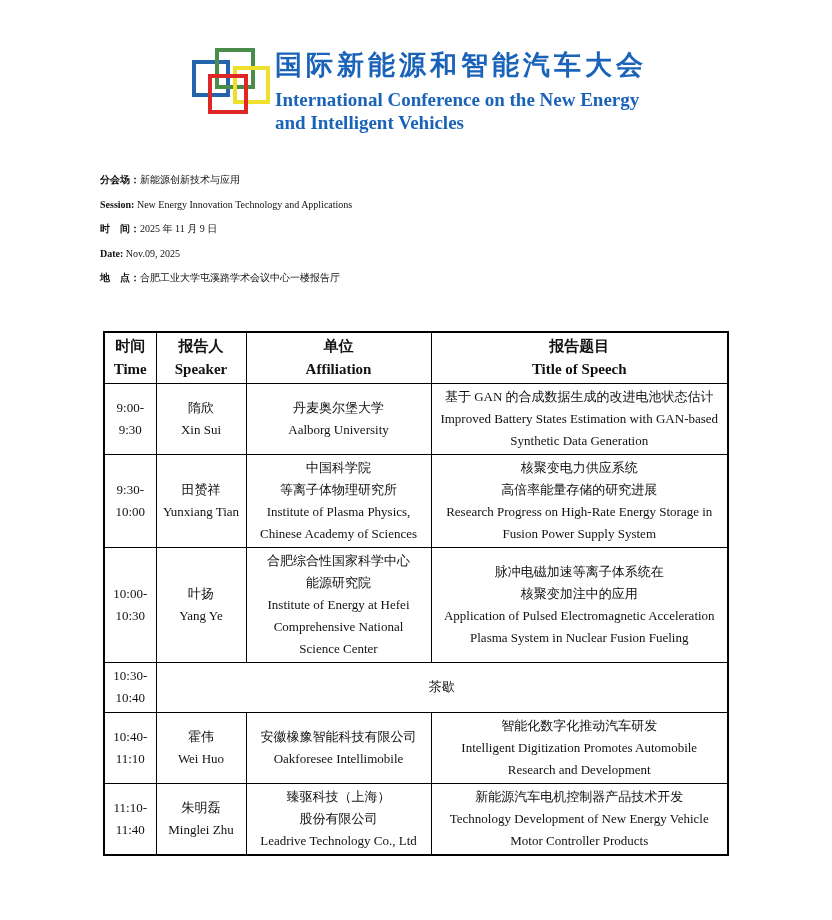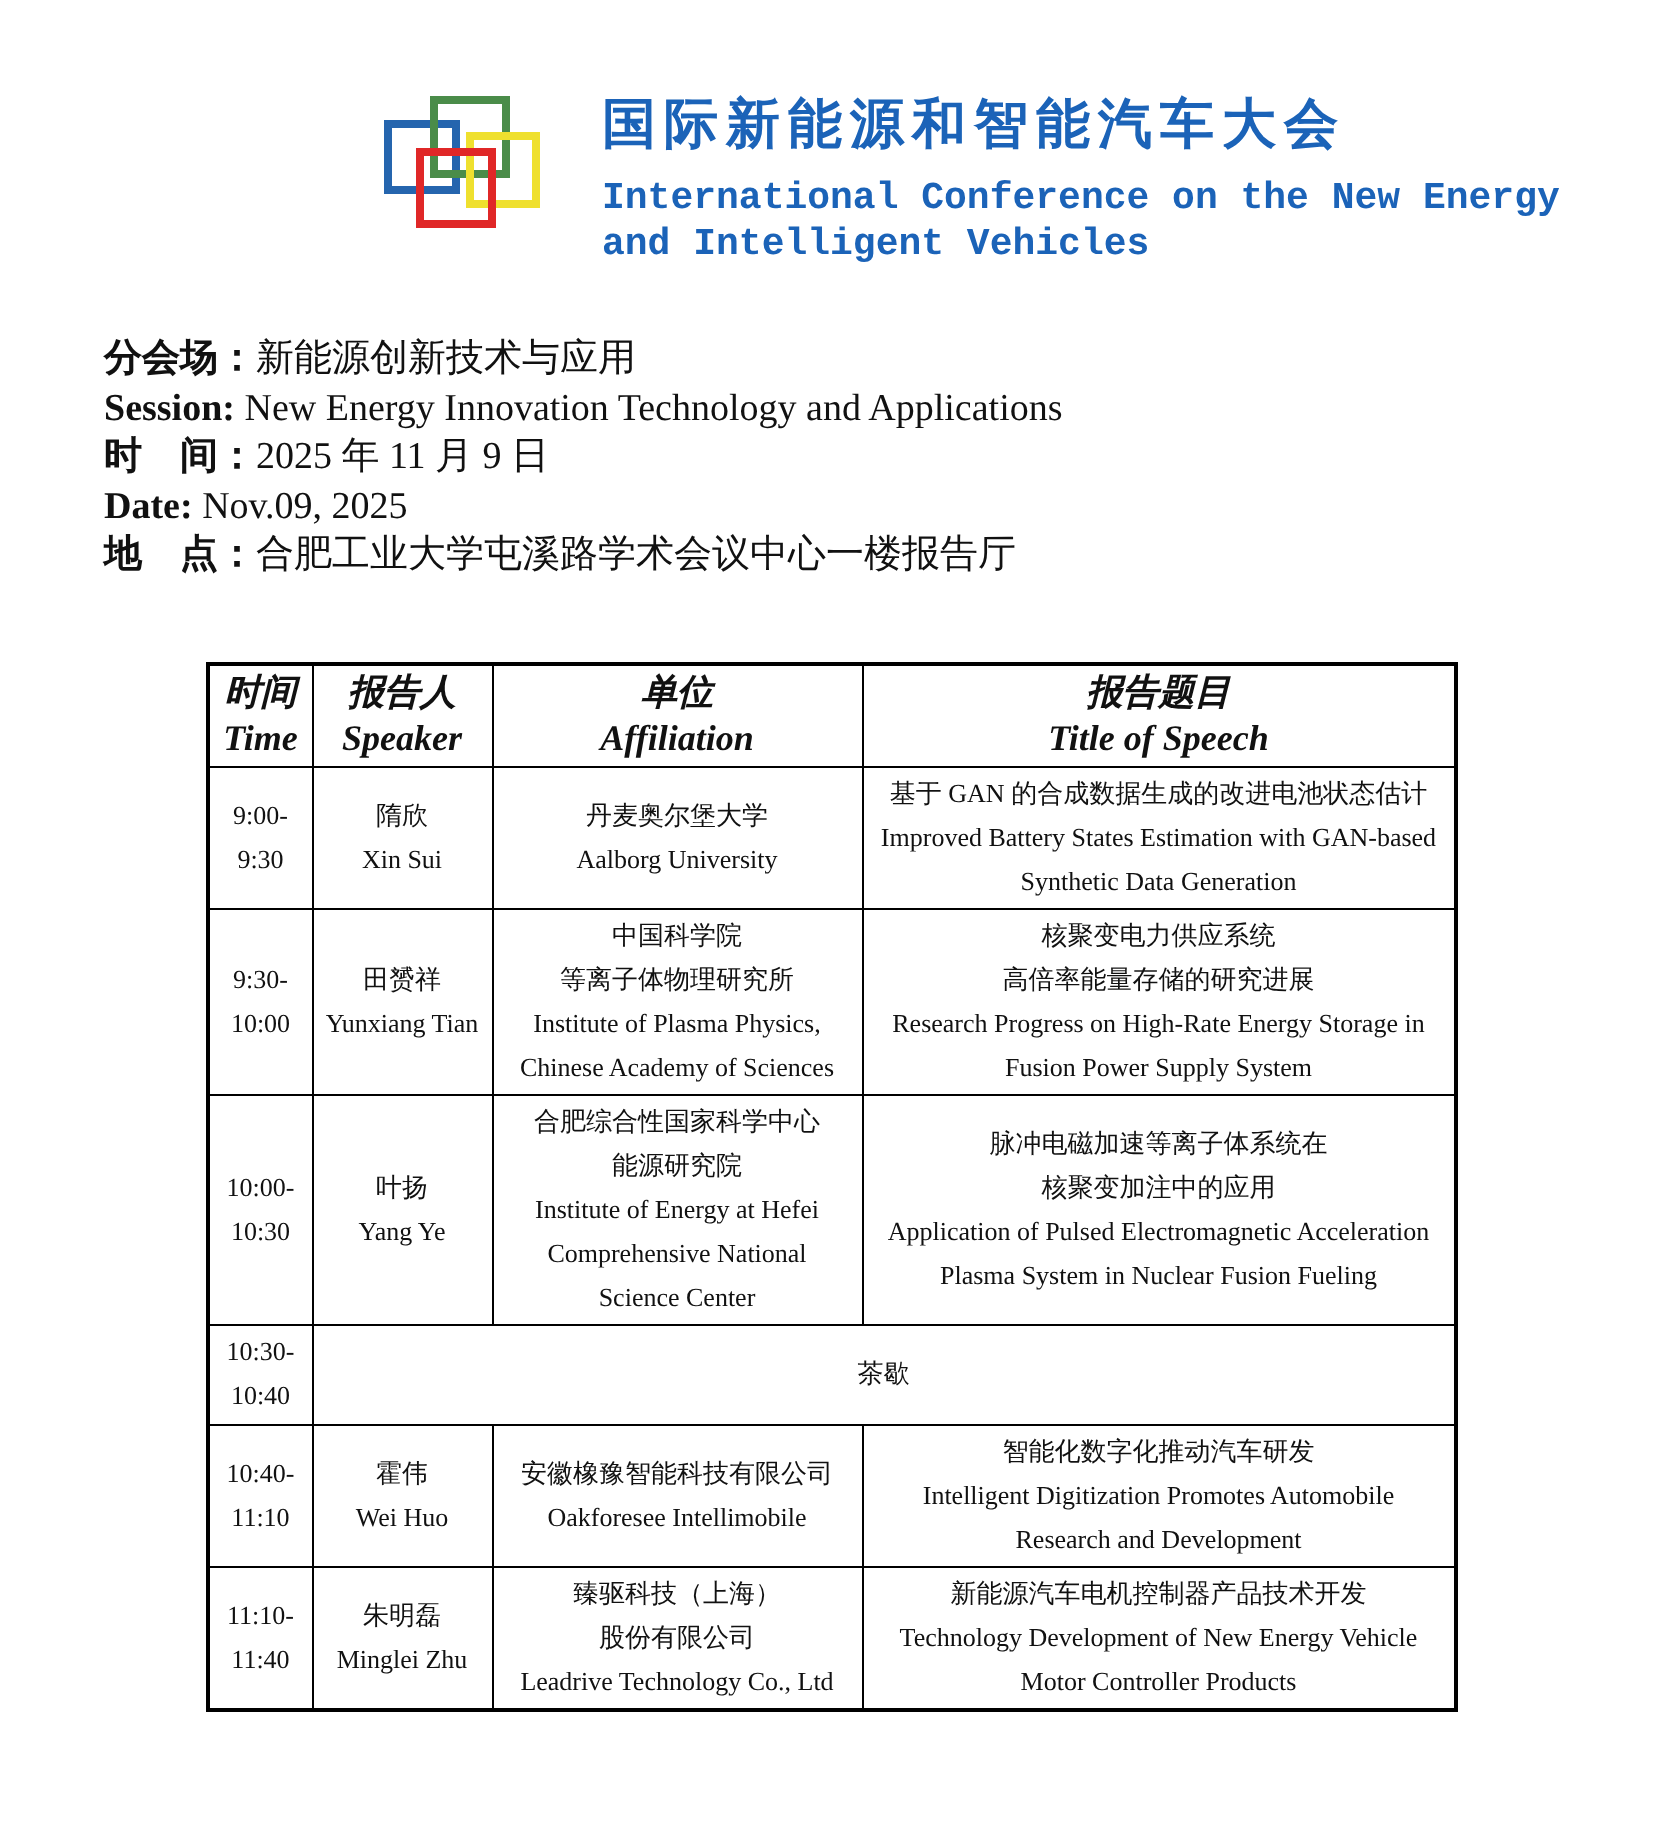--- a/index.html
+++ b/index.html
@@ -20,42 +20,41 @@
     position: relative;
     width: 85px; height: 82px;
     flex: 0 0 auto;
   }
   .sq { position: absolute; background: transparent; }
   .sq-blue   { left: 2px;  top: 15px; width: 38px; height: 37px; border: 4px solid #2565ae; z-index: 1; }
   .sq-green  { left: 25px; top: 3px;  width: 40px; height: 41px; border: 4px solid #4a8c49; z-index: 2; }
   .sq-yellow { left: 43px; top: 21px; width: 37px; height: 38px; border: 4px solid #efe02e; z-index: 3; }
   .sq-red    { left: 18px; top: 29px; width: 40px; height: 40px; border: 4px solid #e02727; z-index: 4; }
   .logo-text {
-    margin-left: 26px;
     padding-top: 2px;
-    font-family: Liberation Mono, monospace;
+    font-family: Liberation Serif, serif;
     color: #1b63b8;
   }
   .logo-title-zh {
     font-size: 27px;
     font-weight: bold;
     letter-spacing: 4px;
     line-height: 36px;
     white-space: nowrap;
   }
   .logo-title-en {
     font-size: 19px;
     font-weight: bold;
     line-height: 23px;
     margin-top: 5px;
   }
   
   .info-block {
-    margin: 34px 90px 0 52px;
-    font-size: 19px;
+    margin: 34px 90px 0 100px;
+    font-size: 10px;
     line-height: 24.5px;
   }
   .info-line b { font-weight: bold; text-align: center; }
   .info-line .zh-label { font-weight: bold; }
   
   table.schedule {
     border-collapse: collapse;
     table-layout: fixed;
     width: 624px;
     margin: 40px 0 0 103px;
@@ -66,23 +65,22 @@
     text-align: center;
     vertical-align: middle;
     white-space: pre-line;
     font-size: 13px;
     line-height: 22px;
     padding: 2px 3px;
     overflow: hidden;
   }
   table.schedule th {
     font-weight: bold;
-    font-size: 18px;
+    font-size: 15px;
     line-height: 23px;
-    font-style: italic;
   }
   col.c-time { width: 52px; }
   col.c-speaker { width: 90px; }
   col.c-affil { width: 185px; }
   col.c-title { width: 297px; }
   tr.hrow  { height: 48px; }
   tr.row1  { height: 67px; }
   tr.row2  { height: 91px; }
   tr.row3  { height: 114px; }
   tr.row4  { height: 50px; }

